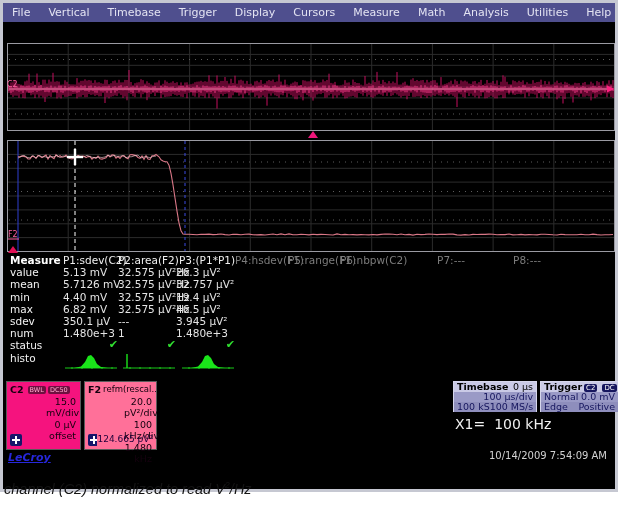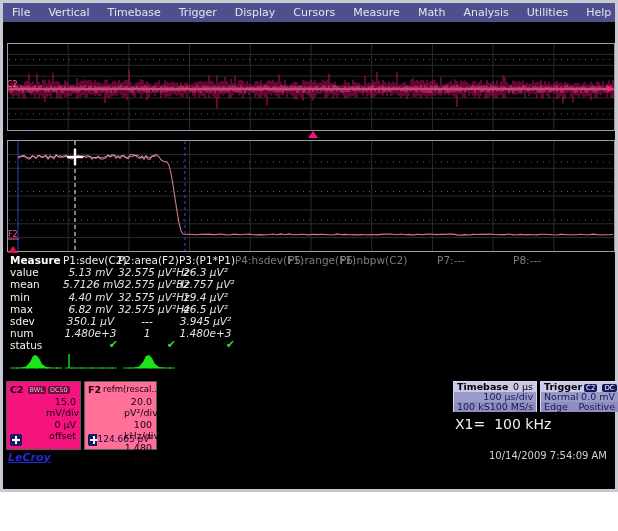--- a/index.html
+++ b/index.html
@@ -17,21 +17,21 @@
   .tri-up{position:absolute;width:0;height:0;border-left:5px solid transparent;
           border-right:5px solid transparent;border-bottom:7px solid #f0157a;}
   
   .measure{position:absolute;left:0;top:251px;width:612px;color:#e4e4e4;font-size:10.5px;
            display:grid;grid-template-columns:60px 55px 58px 59px 53px 52px 63px 62px 76px 1fr;
            line-height:12.2px;}
   .m-label{padding-left:7px;text-align:left;color:#f2f2f2;}
   .m-title{font-weight:bold;color:#ffffff;}
   .m-head{text-align:right;color:#f0f0f0;white-space:nowrap;}
   .m-head.inactive{color:#7c7c7c;}
-  .m-val{text-align:center;white-space:nowrap;font-style:italic;}
+  .m-val{text-align:left;white-space:nowrap;}
   .m-check{text-align:right;color:#30e030;font-weight:bold;font-size:11px;line-height:12px;}
   .m-histo{text-align:right;height:22px;}
   
   .chbox{position:absolute;top:378px;height:69px;box-sizing:border-box;border:1px solid #5a5a5a;
          color:#14000e;font-size:9.5px;line-height:11.5px;}
   .c2box{left:3px;width:75px;background:#f5137e;}
   .f2box{left:81px;width:73px;background:#ff7099;}
   .chhead{display:flex;align-items:center;padding:2px 2px 0 3px;font-size:9.5px;white-space:nowrap;overflow:hidden;}
   .chname{font-weight:bold;margin-right:2px;}
   .chfn{font-size:8.5px;}
@@ -219,20 +219,21 @@
         <div class="m-label">status</div>
         <div class="m-check">✔</div>
         <div class="m-check">✔</div>
         <div class="m-check">✔</div>
         <div class="m-check"></div>
         <div class="m-check"></div>
         <div class="m-check"></div>
         <div class="m-check"></div>
         <div class="m-check"></div>
         <div class=""></div>
+        <div class="m-label">histo</div>
         <div class="m-histo"><svg width="54" height="20">
             <line x1="1" y1="16" x2="53" y2="16" stroke="#19c919" stroke-width="1"></line>
             <line x1="8" y1="15" x2="8" y2="17" stroke="#19c919"></line>
             <line x1="18" y1="15" x2="18" y2="17" stroke="#19c919"></line>
             <line x1="28" y1="15" x2="28" y2="17" stroke="#19c919"></line>
             <line x1="38" y1="15" x2="38" y2="17" stroke="#19c919"></line>
             <line x1="48" y1="15" x2="48" y2="17" stroke="#19c919"></line>
             <polygon points="10,16 17,14.5 21,10 24,4 27,3 30,6 33,12 37,15 44,16" fill="#1ae41a"></polygon>
           </svg></div>
         <div class="m-histo"><svg width="54" height="20">
@@ -325,14 +326,17 @@
         <span>Positive</span>
       </div>
     </div>
 
     <div class="x1readout">X1=  100 kHz</div>
     <div class="logo">LeCroy</div>
     <div class="datetime">10/14/2009 7:54:09 AM</div>
   </div>
 
   <div class="caption">
+    <div class="line">
+      <span>channel (C2) normalized to read V</span><sup>2</sup><span>/Hz</span>
+    </div>
   </div>
 </div>
 
 </body></html>

